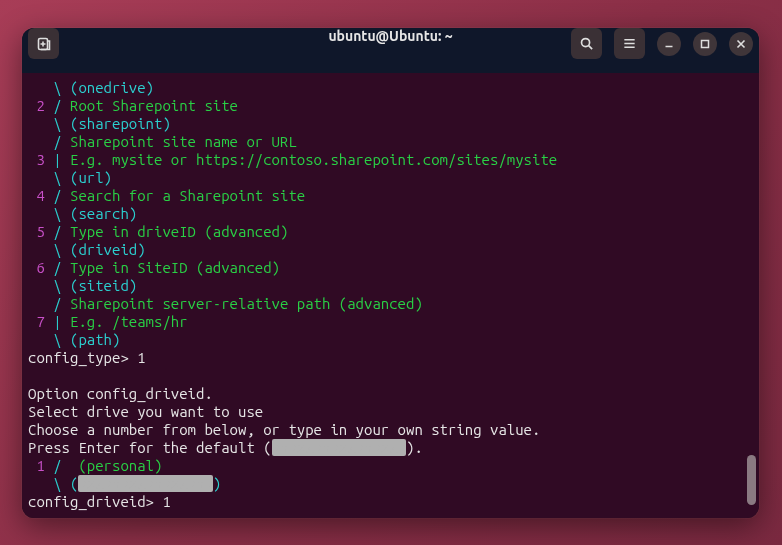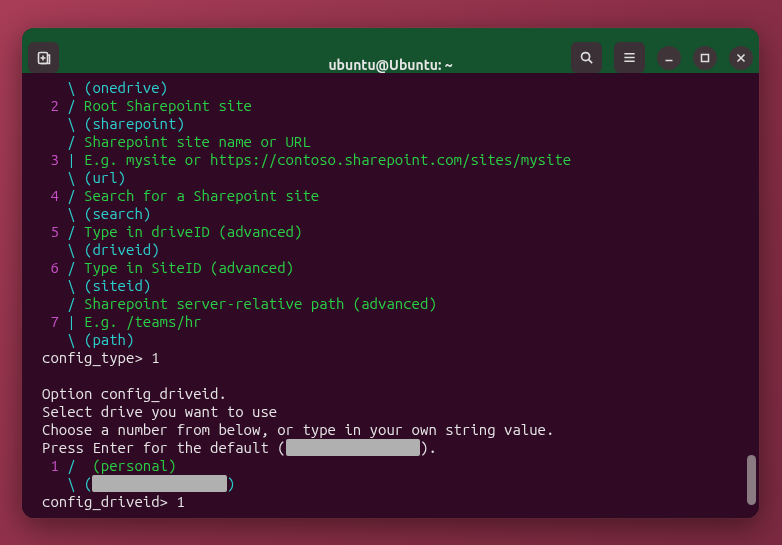--- a/index.html
+++ b/index.html
@@ -21,23 +21,23 @@
     background: #2c1620;
     border-radius: 12px;
     box-shadow: 0 8px 30px rgba(0,0,0,0.45), 0 0 0 1px rgba(255,255,255,0.04);
     display: flex;
     flex-direction: column;
     overflow: hidden;
   }
   .titlebar {
     height: 45px;
     flex: 0 0 45px;
-    background: #14532d;
+    background: #0f172a;
     display: flex;
-    align-items: flex-end;
+    align-items: flex-start;
     padding: 0 6px;
     position: relative;
   }
   .tb-left, .tb-right {
     display: flex;
     align-items: center;
     gap: 12px;
     z-index: 2;
   }
   .tb-right { margin-left: auto; }
@@ -65,21 +65,21 @@
     width: 24px;
     height: 24px;
     border-radius: 50%;
     background: #3f3539;
   }
   .tb-btn svg { display: block; }
 
   .terminal {
     flex: 1 1 auto;
     background: #300A24;
-    padding: 6px 0 6px 20px;
+    padding: 6px 0 6px 6px;
     overflow: hidden;
     position: relative;
   }
   .terminal pre {
     margin: 0;
     font-family: "Ubuntu Mono", "DejaVu Sans Mono", Menlo, Consolas, monospace;
     font-size: 15px;
     line-height: 18px;
     white-space: pre;
     color: #e6e6e6;

